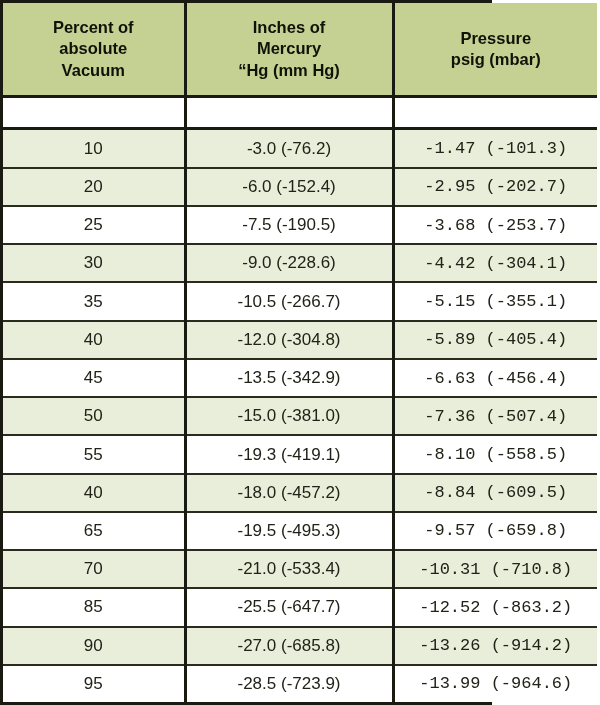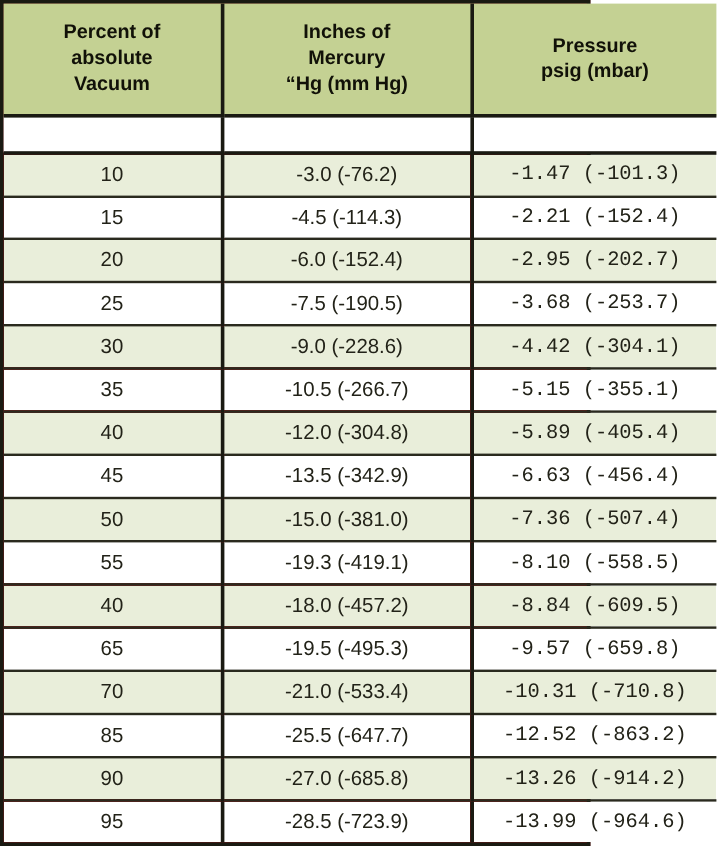--- a/index.html
+++ b/index.html
@@ -12,21 +12,21 @@
     height: 705px;
     overflow: hidden;
     font-family: "Liberation Sans", sans-serif;
   }
 
   #vacuum-table-wrap {
     width: 492px;
     height: 705px;
     box-sizing: border-box;
     border: 3px solid #1a1a12;
-    background: #7f1d1d;
+    background: #404040;
   }
 
   table.vac {
     width: 100%;
     height: 100%;
     border-collapse: collapse;
     table-layout: fixed;
   }
 
   table.vac col.c0 { width: 182px; }
@@ -109,25 +109,20 @@
         <td></td>
         <td></td>
         <td></td>
       </tr>
 
       <tr class="data-row tint">
         <td>10</td>
         <td>-3.0 (-76.2)</td>
         <td>-1.47 (-101.3)</td>
       </tr>
-      <tr class="data-row plain">
-        <td>15</td>
-        <td>-4.5 (-114.3)</td>
-        <td>-2.21 (-152.4)</td>
-      </tr>
       <tr class="data-row tint">
         <td>20</td>
         <td>-6.0 (-152.4)</td>
         <td>-2.95 (-202.7)</td>
       </tr>
       <tr class="data-row plain">
         <td>25</td>
         <td>-7.5 (-190.5)</td>
         <td>-3.68 (-253.7)</td>
       </tr>

